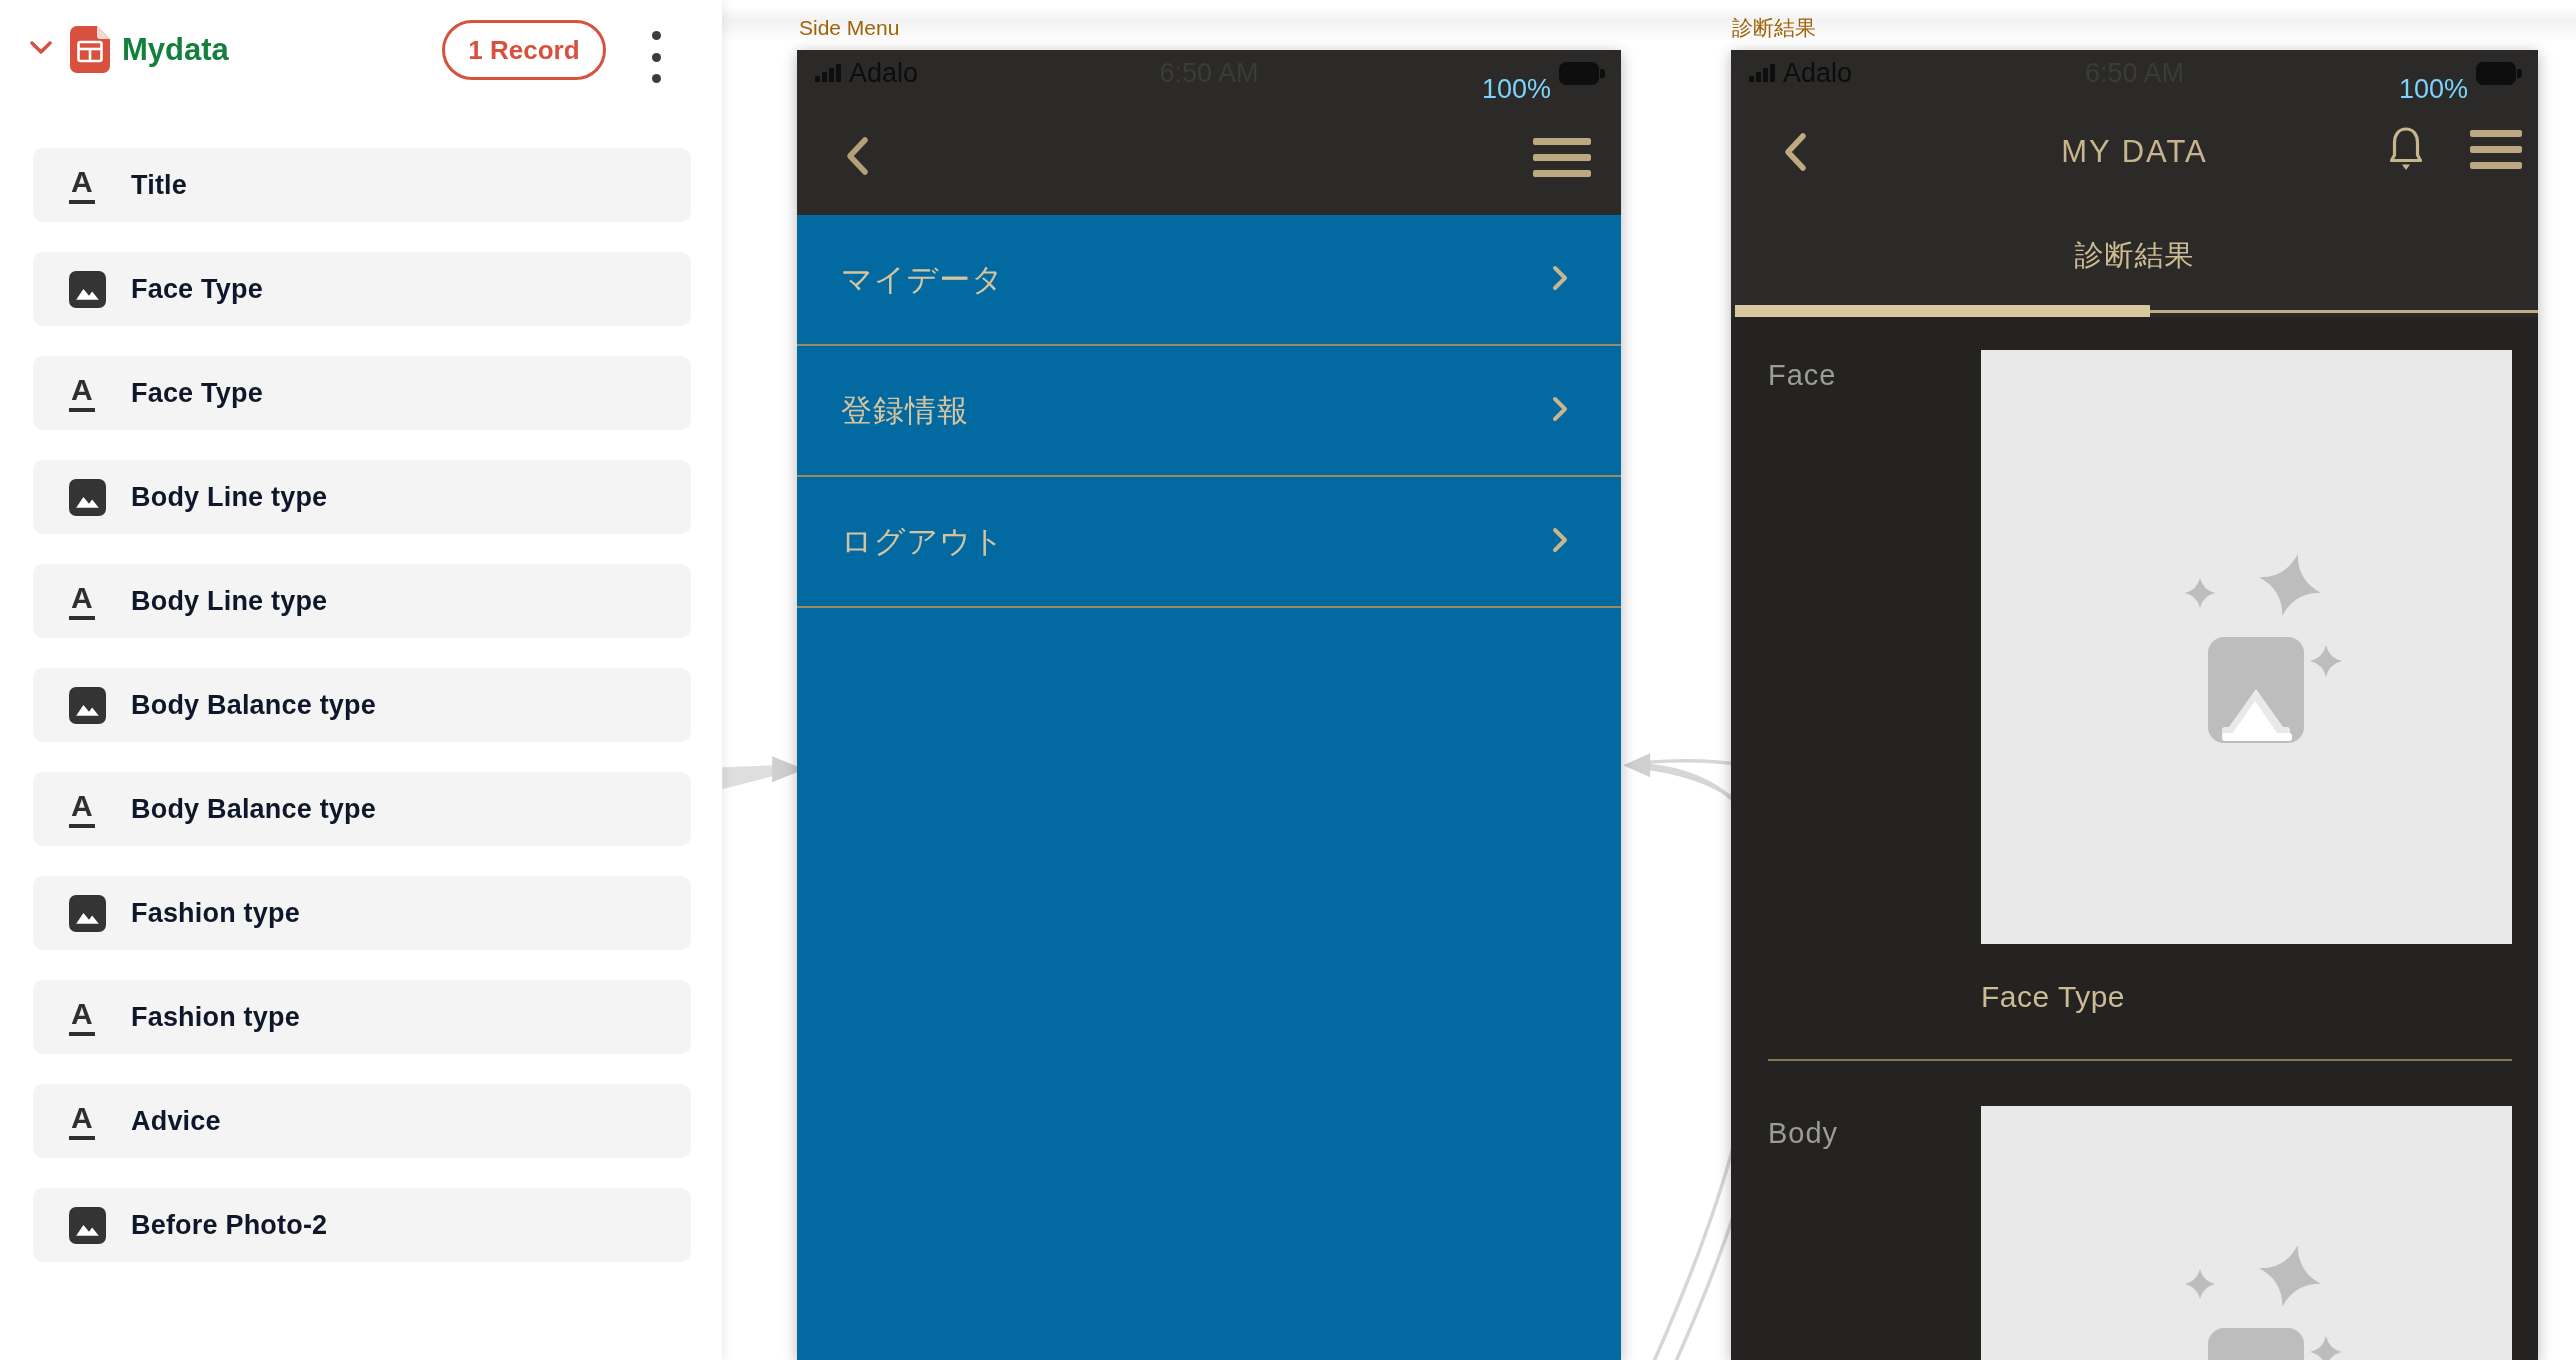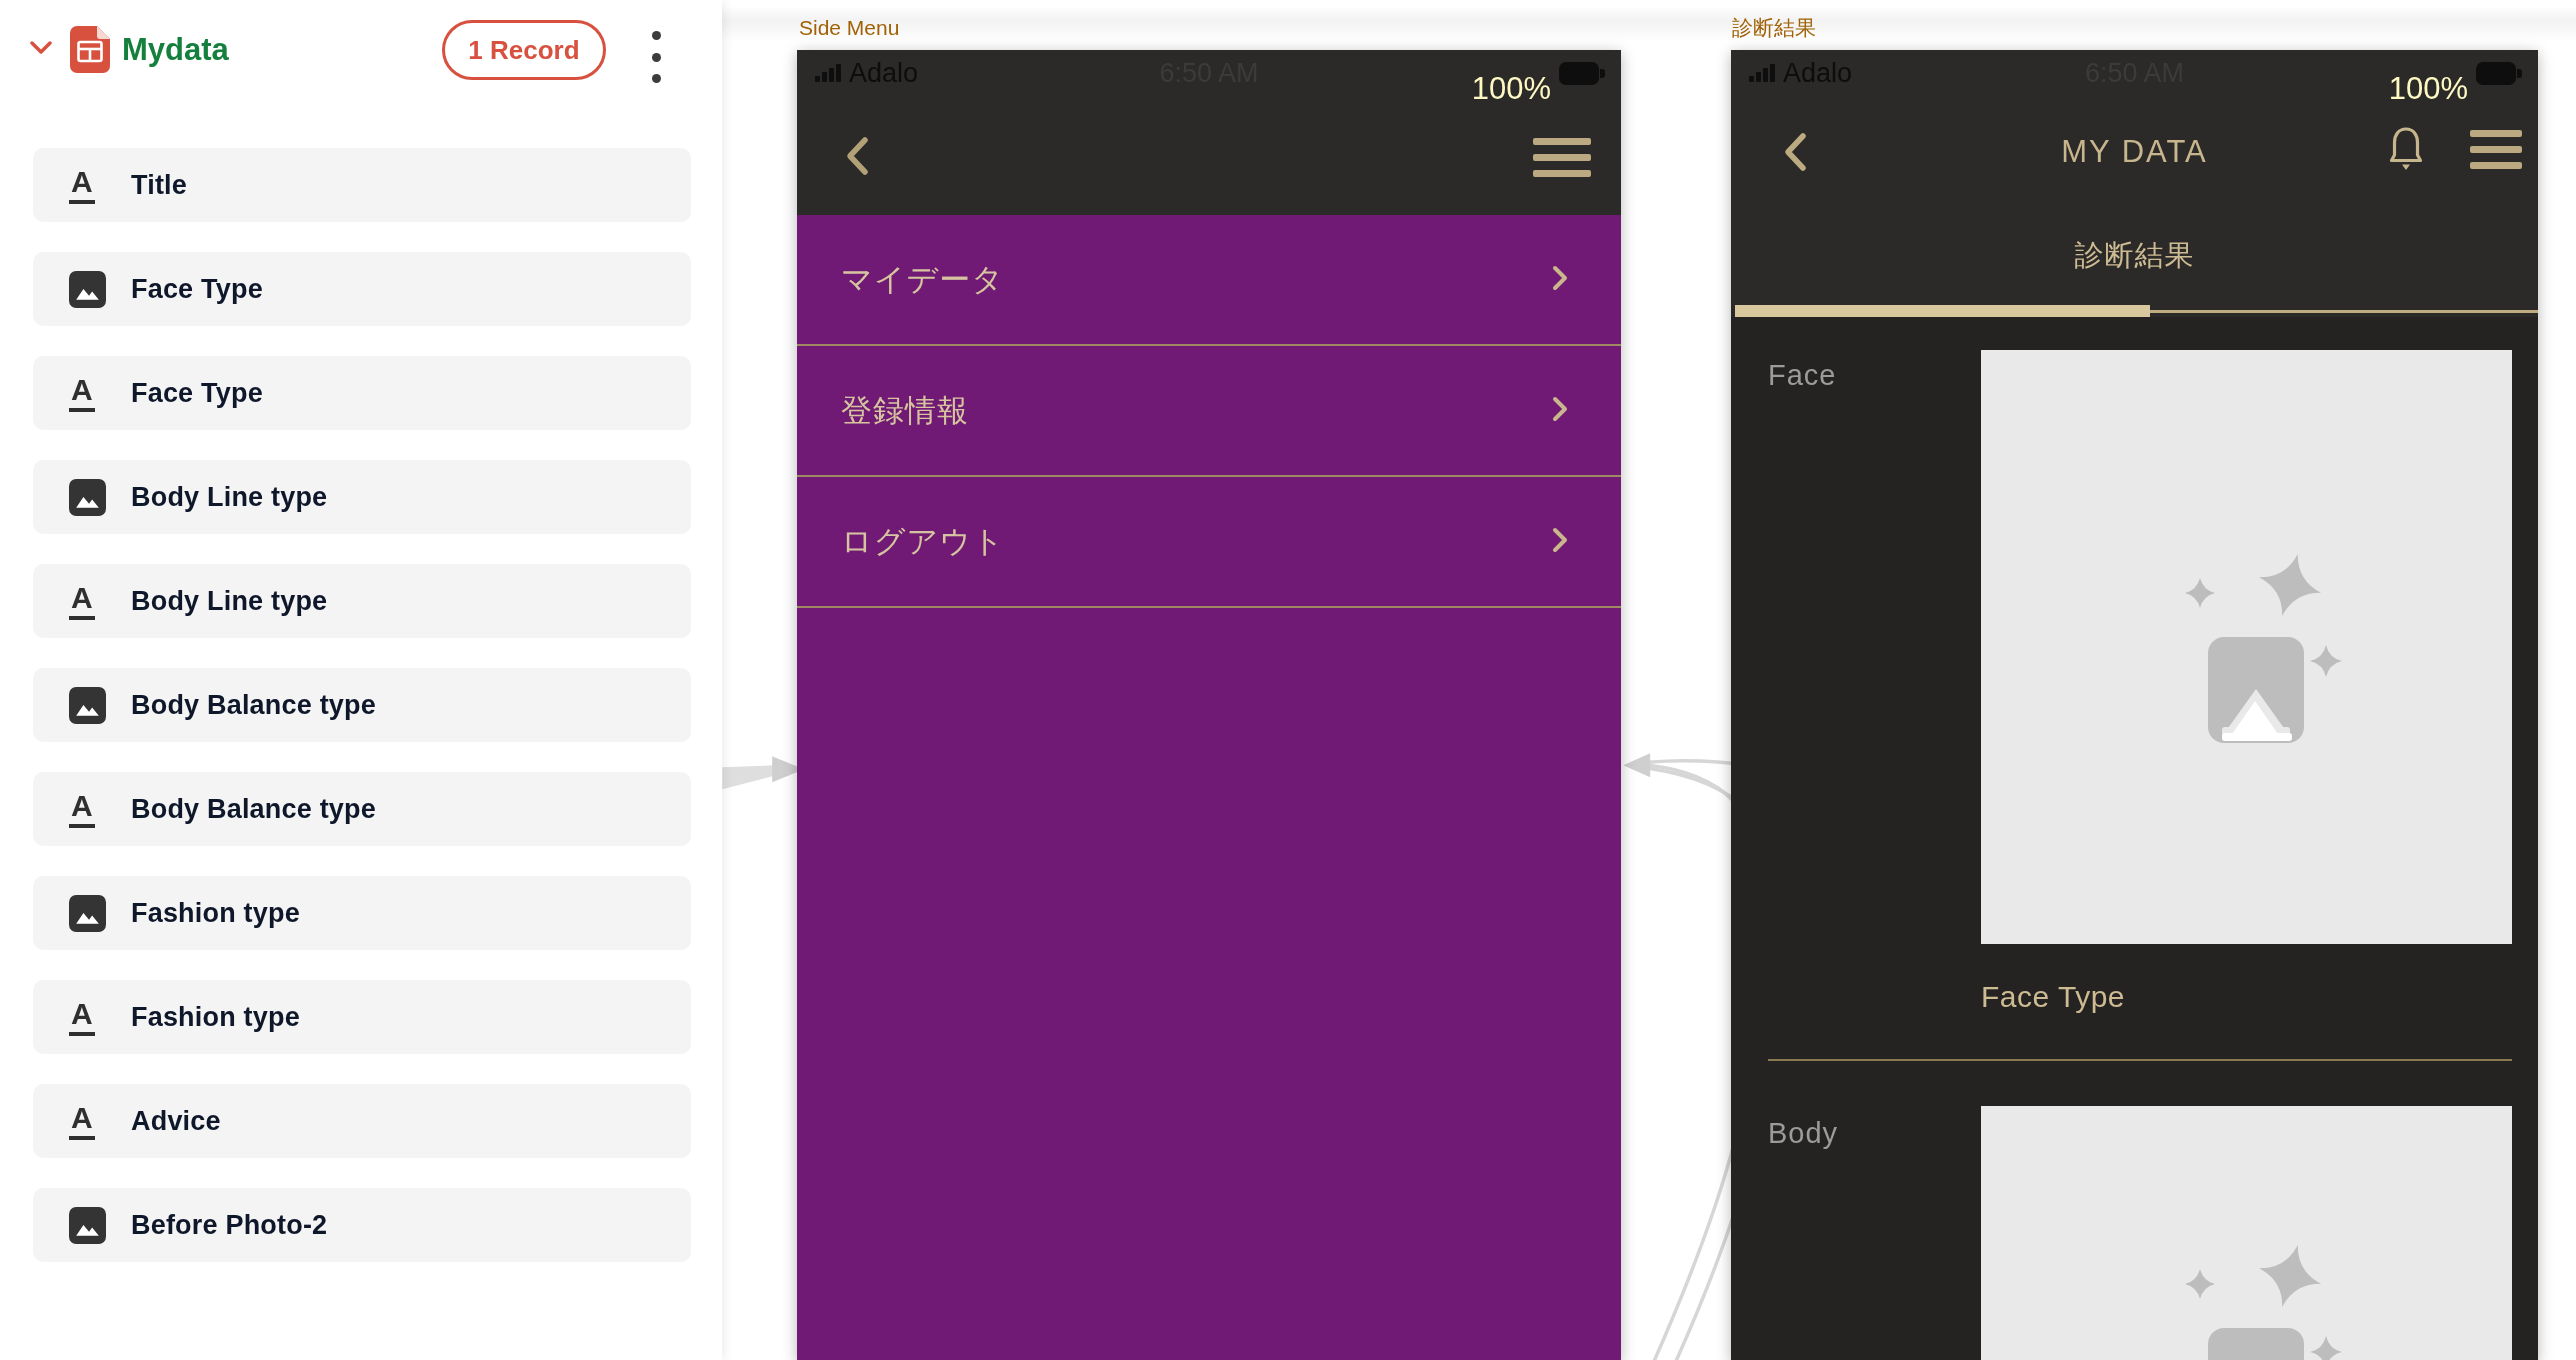--- a/index.html
+++ b/index.html
@@ -42,35 +42,35 @@
   .phone{position:absolute;top:50px;height:1311px;background:#242321;z-index:2;
     box-shadow:0 3px 14px rgba(0,0,0,0.28);overflow:hidden;}
   .phone-header{position:absolute;left:0;top:0;width:100%;background:#2B2A28;}
 
   .status-bar{position:absolute;left:0;top:0;width:100%;height:46px;}
   .sb-left{position:absolute;left:18px;top:0;height:46px;display:flex;align-items:center;gap:8px;}
   .sb-carrier{font-size:27px;color:#0D0D0D;}
   .sb-time{position:absolute;left:0;width:100%;top:0;height:46px;display:flex;align-items:center;
     justify-content:center;font-size:27px;color:#3B3B39;}
   .sb-right{position:absolute;right:16px;top:0;height:46px;display:flex;align-items:center;gap:8px;}
-  .sb-batt-label{font-size:31px;color:#fef9c3;margin-top:32px;}
+  .sb-batt-label{font-size:27px;color:#7dd3fc;margin-top:32px;}
   .batt{position:relative;width:46px;height:23px;}
   .batt .shell{position:absolute;left:0;top:0;width:40px;height:23px;border:3px solid #0E0E0E;
     border-radius:7px;box-sizing:border-box;}
   .batt .fill{position:absolute;left:2px;top:2px;width:36px;height:19px;background:#0E0E0E;border-radius:5px;}
   .batt .nub{position:absolute;right:0;top:7px;width:5px;height:9px;background:#0E0E0E;border-radius:0 3px 3px 0;}
   .sig{display:flex;align-items:flex-end;gap:2px;height:18px;}
   .sig i{display:block;width:5px;background:#0E0E0E;border-radius:1px;}
 
   .nav-row{position:absolute;left:0;width:100%;}
   .hamburger{display:flex;flex-direction:column;gap:9px;cursor:pointer;}
   .hamburger i{display:block;height:7px;background:#BCA981;border-radius:2px;}
 
   
-  .menu-list{position:absolute;left:0;top:165px;right:0;bottom:0;background:#701a75;text-align:center;}
+  .menu-list{position:absolute;left:0;top:165px;right:0;bottom:0;background:#0369a1;text-align:center;}
   .menu-item{height:129px;border-bottom:2px solid #9D8A60;display:flex;align-items:center;
     justify-content:space-between;padding:0 52px 0 44px;cursor:pointer;}
   .m-label{font-size:31px;color:#D5C49F;letter-spacing:1px;}
 
   
   .nav-title{position:absolute;left:0;width:100%;text-align:center;font-size:31px;color:#C7B58D;
     letter-spacing:2px;}
   .tab-row{position:absolute;left:0;top:156px;width:100%;height:100px;display:flex;}
   .tab{flex:1;display:flex;align-items:center;justify-content:center;cursor:pointer;}
   .t-label{font-size:29px;color:#CDBB93;letter-spacing:1px;}

